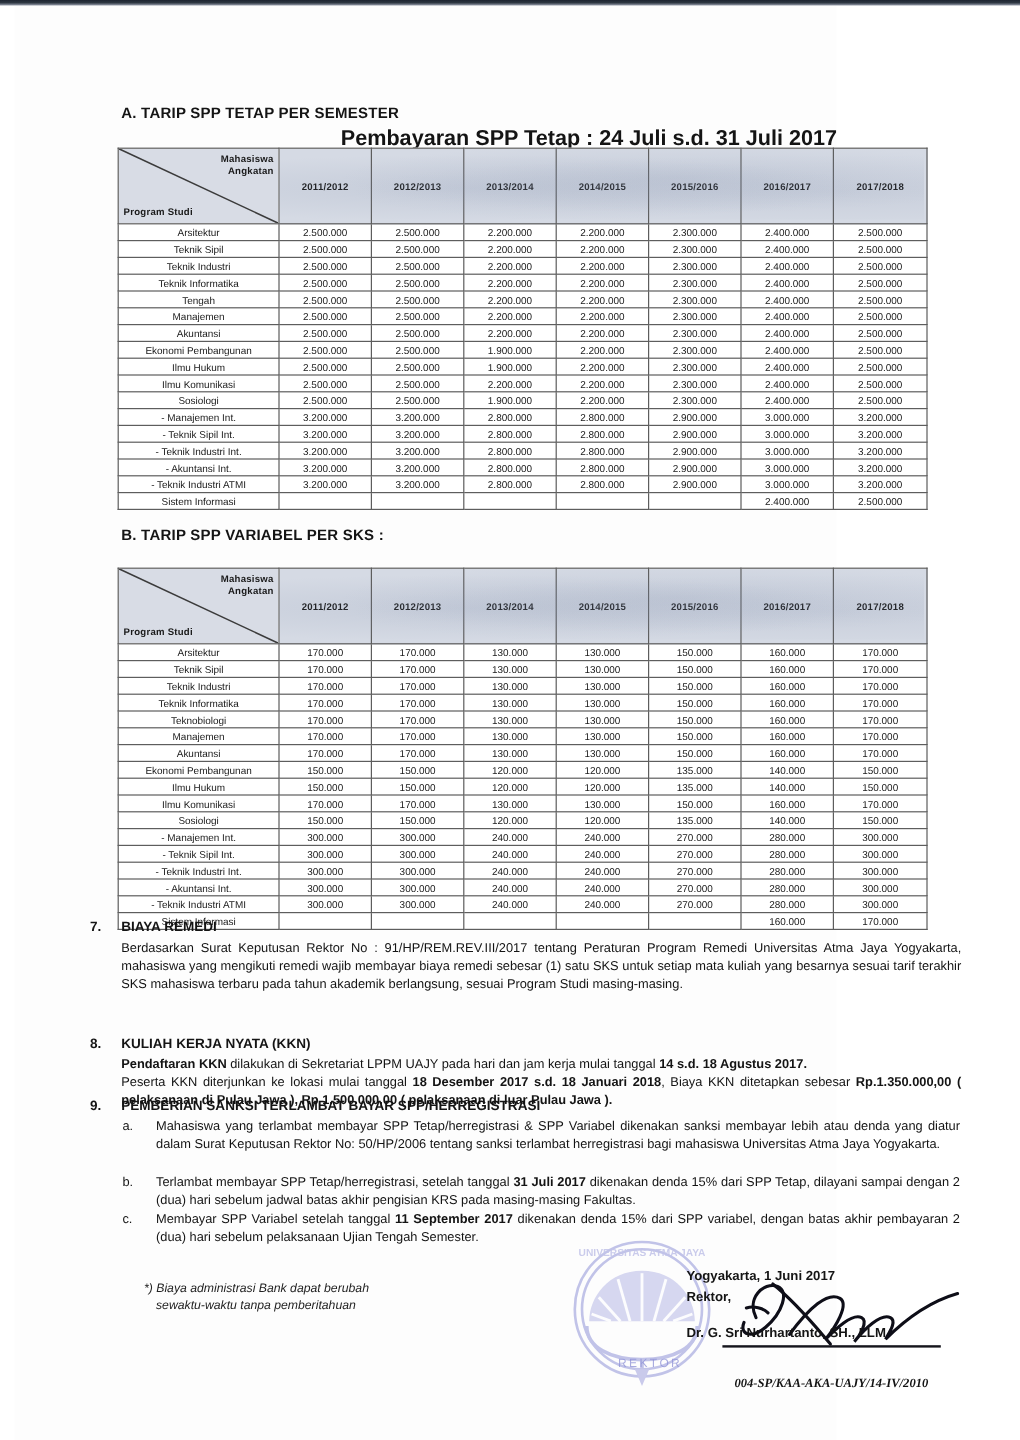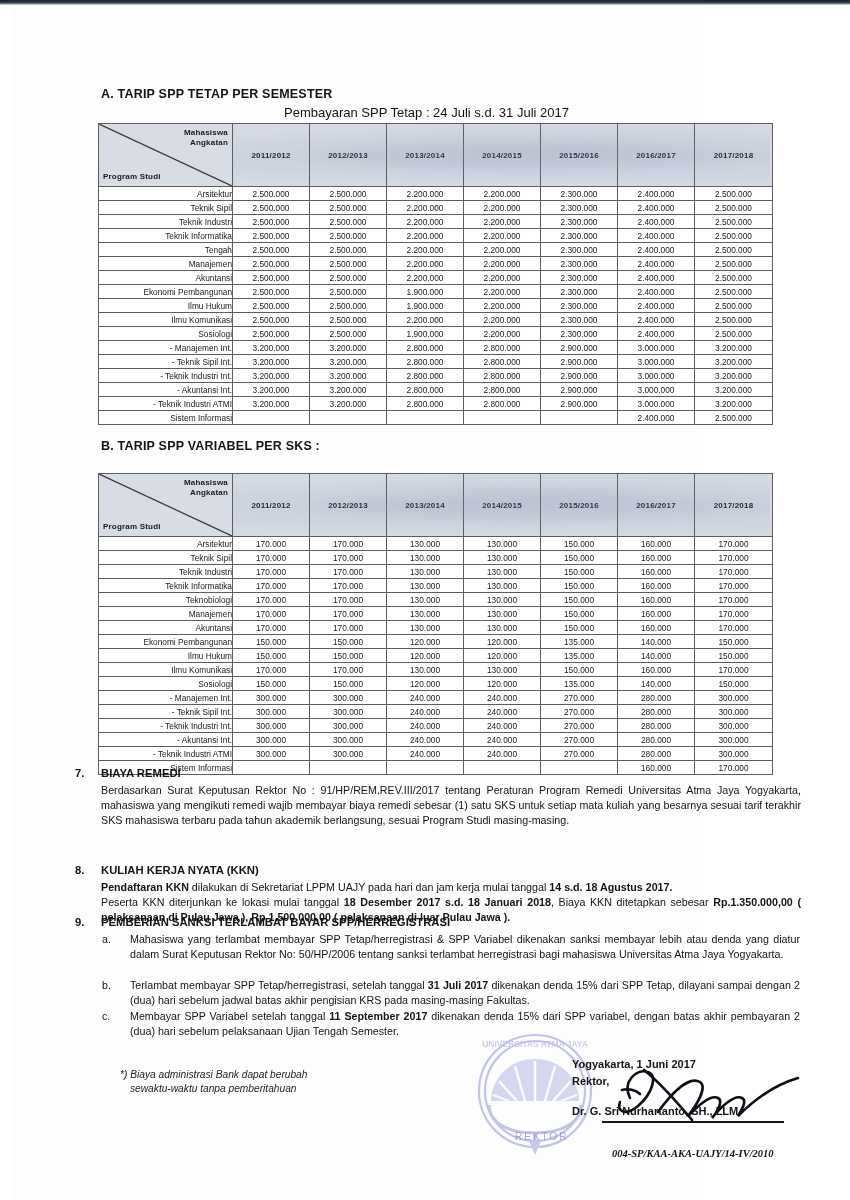--- a/index.html
+++ b/index.html
@@ -16,21 +16,21 @@
     background:linear-gradient(180deg,#1d2430 0%,#2e3742 45%,#7f8694 80%,#ffffff 100%);
   }
   .sheet{position:absolute;top:5px;left:12px;width:685px;height:1195px;background:#fdfdfd;}
 
   
   .sec-title{
     position:absolute;font-weight:bold;font-size:12.5px;letter-spacing:.2px;
     white-space:nowrap;
   }
   .sec-sub{
-    position:absolute;font-weight:normal;font-size:13px;white-space:nowrap;
+    position:absolute;font-weight:bold;font-size:18px;white-space:nowrap;
   }
 
   
   .tbl{
     position:absolute;border-collapse:collapse;table-layout:fixed;
     font-size:8.3px;background:#fff;
   }
   .tbl td,.tbl th{
     border:1px solid #5d5d5d;
     padding:0;
@@ -57,21 +57,21 @@
   }
   .corner .lbl-top{
     position:absolute;right:4px;top:4px;text-align:right;
     font-weight:bold;font-size:8px;line-height:1.25;
   }
   .corner .lbl-bot{
     position:absolute;left:4px;bottom:5px;text-align:center;
     font-weight:bold;font-size:8px;
   }
   .tbl tbody td.prog{
-    text-align:right;padding-left:0;font-size:8.3px;white-space:nowrap;
+    text-align:center;padding-left:0;font-size:8.3px;white-space:nowrap;
   }
   .tbl tbody td.num{text-align:center;font-size:8.3px;}
 
   
   .hdr-mottle{
     position:absolute;pointer-events:none;
     background:
       radial-gradient(ellipse at 30% 55%, rgba(120,135,165,.17) 0%, rgba(255,255,255,0) 62%),
       radial-gradient(ellipse at 62% 40%, rgba(120,135,165,.15) 0%, rgba(255,255,255,0) 60%),
       radial-gradient(ellipse at 85% 60%, rgba(120,135,165,.13) 0%, rgba(255,255,255,0) 62%);

